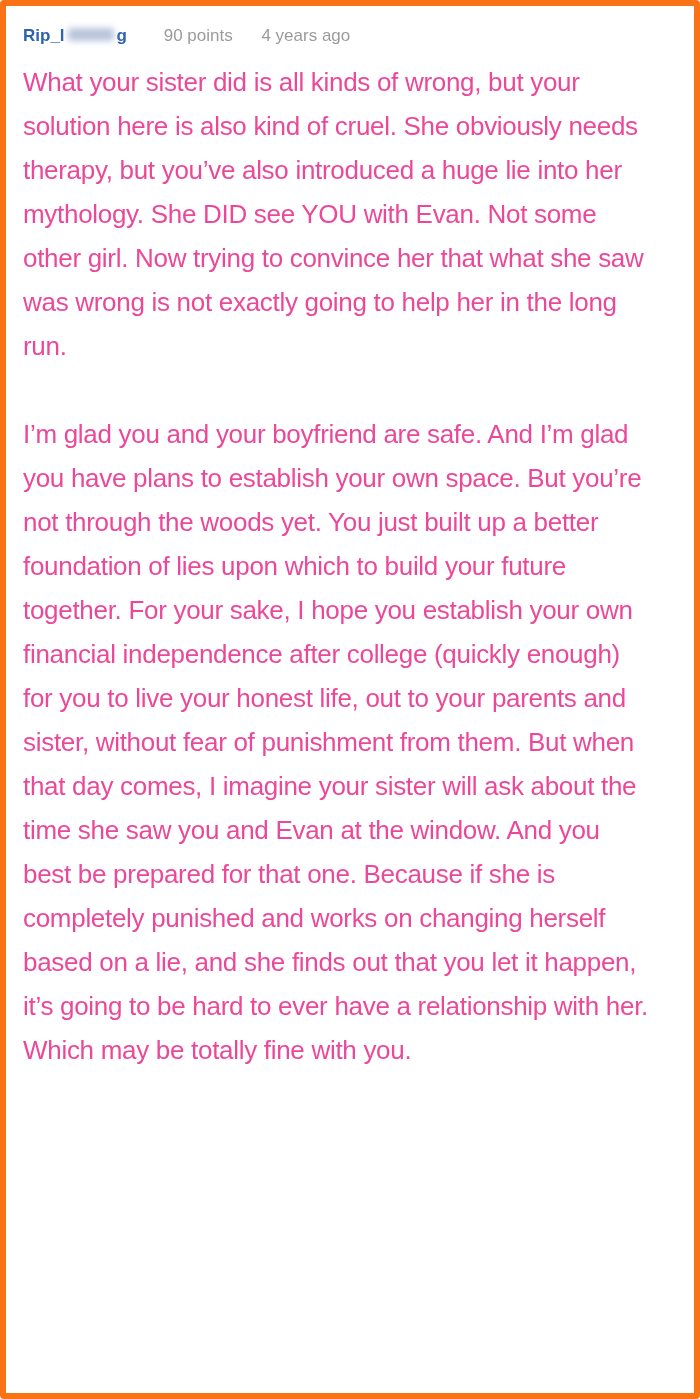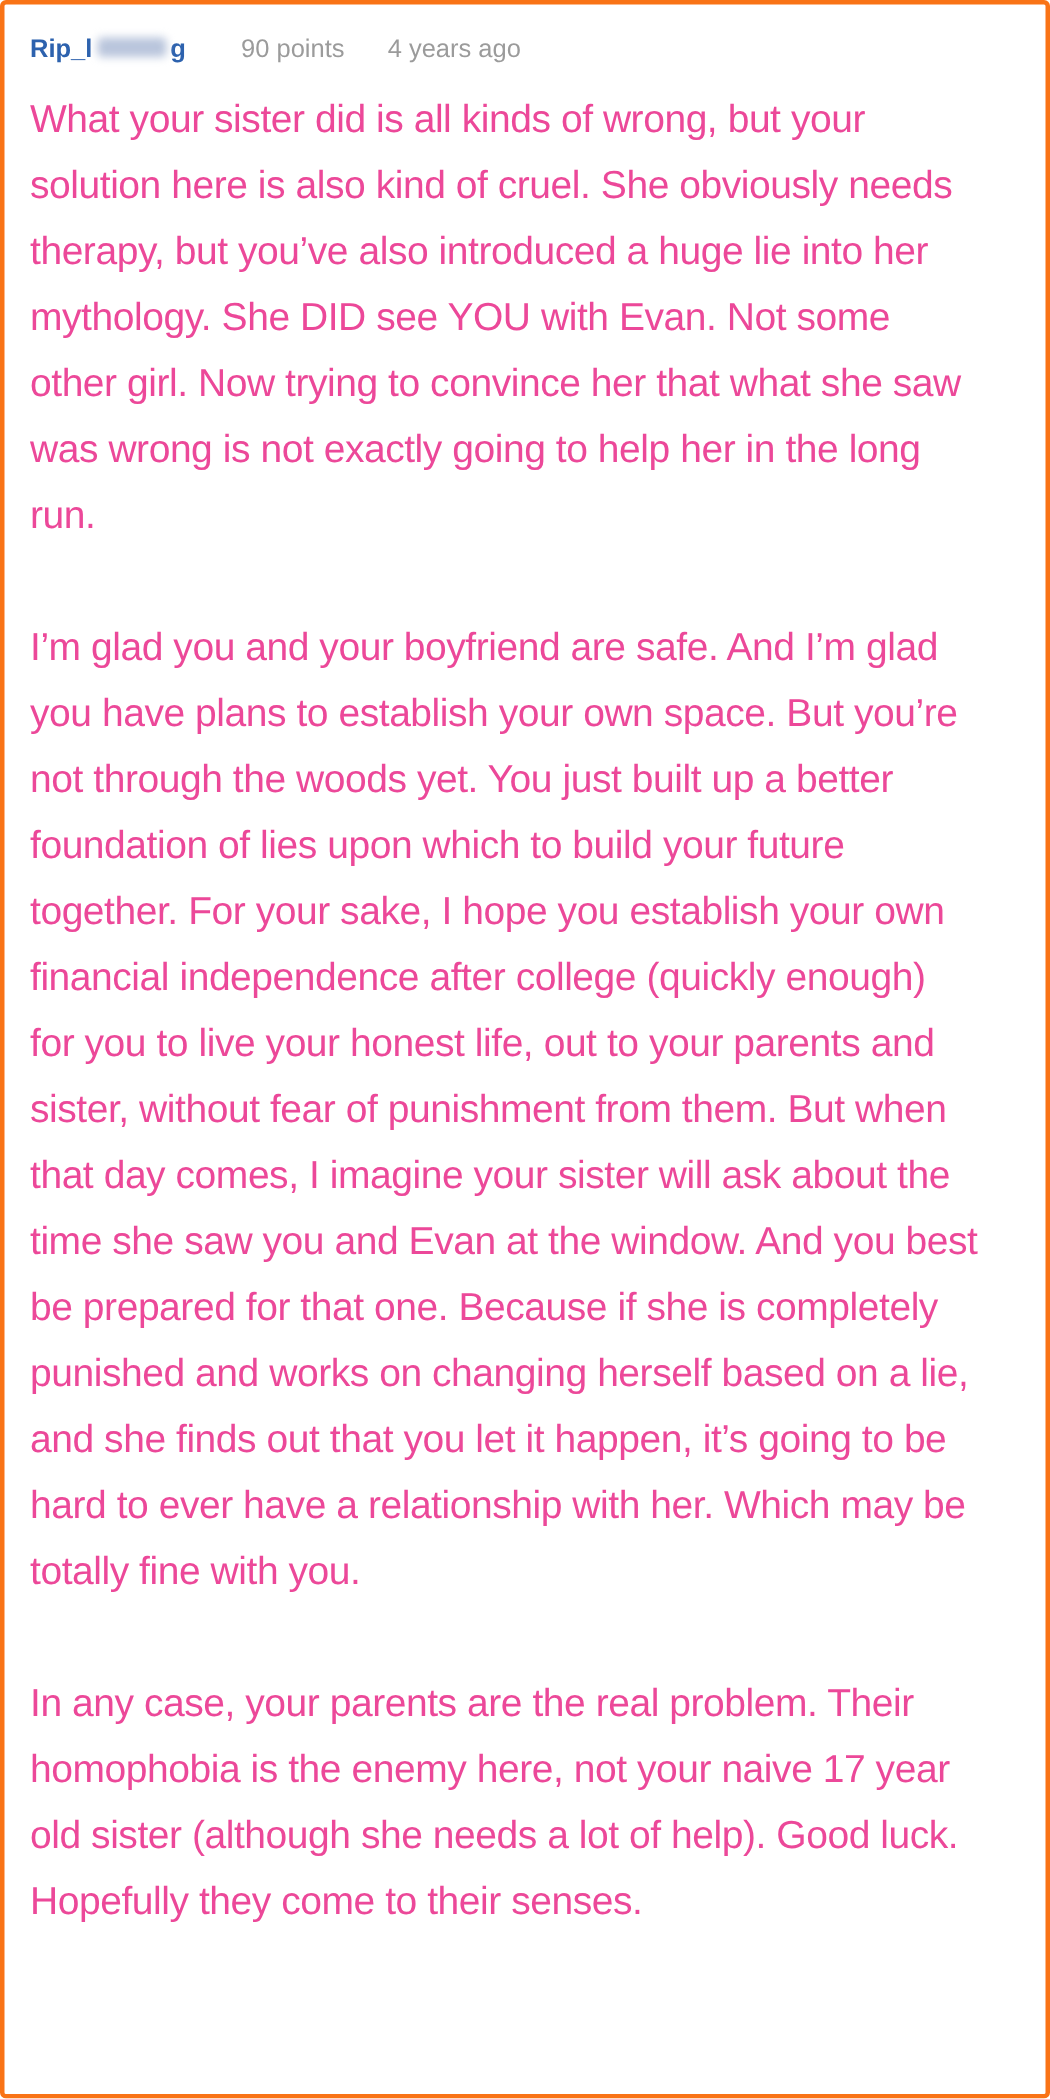--- a/index.html
+++ b/index.html
@@ -5,21 +5,21 @@
   html, body {
     margin: 0;
     padding: 0;
     background: #ffffff;
   }
   .card {
     box-sizing: border-box;
     width: 700px;
     height: 1399px;
     background: #ffffff;
-    border: 3px solid #f97316;
+    border: 6px solid #f97316;
     border-radius: 4px;
     padding: 19px 44px 0 17px;
     font-family: "Liberation Sans", "DejaVu Sans", sans-serif;
     overflow: hidden;
   }
   .meta {
     font-size: 17px;
     line-height: 22px;
     white-space: nowrap;
   }
@@ -66,15 +66,14 @@
 
 <article class="card">
   <header class="meta">
     <a class="username"><span>Rip_l</span><span class="redaction"></span><span>g</span></a>
     <span class="points">90 points</span>
     <span class="timestamp">4 years ago</span>
   </header>
   <div class="body">
     <p>What your sister did is all kinds of wrong, but your solution here is also kind of cruel. She obviously needs therapy, but you’ve also introduced a huge lie into her mythology. She DID see YOU with Evan. Not some other girl. Now trying to convince her that what she saw was wrong is not exactly going to help her in the long run.</p>
     <p>I’m glad you and your boyfriend are safe. And I’m glad you have plans to establish your own space. But you’re not through the woods yet. You just built up a better foundation of lies upon which to build your future together. For your sake, I hope you establish your own financial independence after college (quickly enough) for you to live your honest life, out to your parents and sister, without fear of punishment from them. But when that day comes, I imagine your sister will ask about the time she saw you and Evan at the window. And you best be prepared for that one. Because if she is completely punished and works on changing herself based on a lie, and she finds out that you let it happen, it’s going to be hard to ever have a relationship with her. Which may be totally fine with you.</p>
-    <p>In any case, your parents are the real problem. Their homophobia is the enemy here, not your naive 17 year old sister (although she needs a lot of help). Good luck. Hopefully they come to their senses.</p>
   </div>
 </article>
 
 </body></html>

